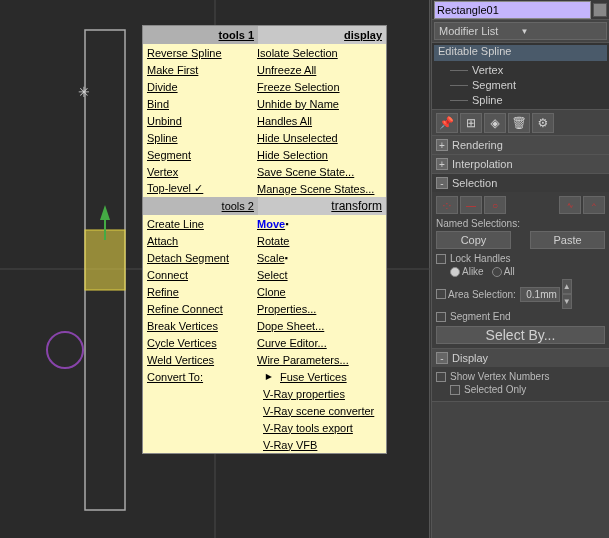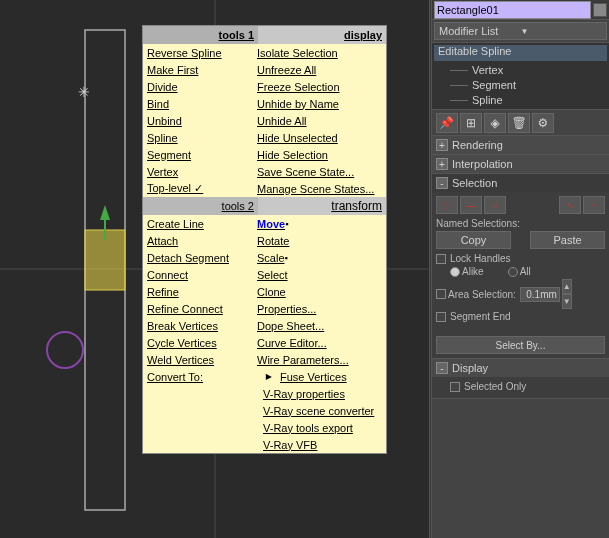--- a/index.html
+++ b/index.html
@@ -258,21 +258,21 @@
     .cb {
       width: 10px; height: 10px;
       border: 1px solid #888;
       background: #444;
       display: inline-block;
     }
 
     .radio-group {
       display: flex;
       align-items: center;
-      gap: 24px;
+      gap: 8px;
       margin-bottom: 2px;
       font-size: 10px;
       color: #bbb;
       padding-left: 14px;
     }
 
     .radio-opt {
       display: flex;
       align-items: center;
       gap: 2px;
@@ -317,24 +317,24 @@
       font-size: 8px;
       cursor: pointer;
     }
 
     .select-by-btn {
       width: 100%;
       height: 18px;
       background: #555;
       border: 1px solid #666;
       color: #d0d0d0;
-      font-size: 10px;
+      font-size: 14px;
       display: flex; align-items: center; justify-content: center;
       cursor: pointer;
-      margin-top: 14px;
+      margin-top: 4px;
     }
 
     
     .display-rollout-content {
       background: #3d3d3d;
       padding: 4px;
     }
 
     
     .shape-container {
@@ -461,21 +461,21 @@
       <div class="menu-item" style="flex:1">Freeze Selection</div>
     </div>
 
     <div class="menu-row">
       <div class="menu-item menu-col-left">Bind</div>
       <div class="menu-item" style="flex:1">Unhide by Name</div>
     </div>
 
     <div class="menu-row">
       <div class="menu-item menu-col-left">Unbind</div>
-      <div class="menu-item" style="flex:1">Unhide All</div>
+      <div class="menu-item" style="flex:1">Handles All</div>
     </div>
 
     <div class="menu-row">
       <div class="menu-item menu-col-left">Spline</div>
       <div class="menu-item" style="flex:1">Hide Unselected</div>
     </div>
 
     <div class="menu-row">
       <div class="menu-item menu-col-left">Segment</div>
       <div class="menu-item" style="flex:1">Hide Selection</div>
@@ -661,19 +661,23 @@
       <div class="select-by-btn">Select By...</div>
     </div>
   </div>
 
   <div class="rollout">
     <div class="rollout-header collapsed">
       <div class="rollout-sign">-</div>
       <span>Display</span>
     </div>
     <div class="display-rollout-content">
+      <div class="checkbox-row">
+        <div class="cb"></div>
+        <span>Show Vertex Numbers</span>
+      </div>
       <div class="checkbox-row" style="padding-left:14px">
         <div class="cb"></div>
         <span>Selected Only</span>
       </div>
     </div>
   </div>
 </div>
 
 </body></html>

